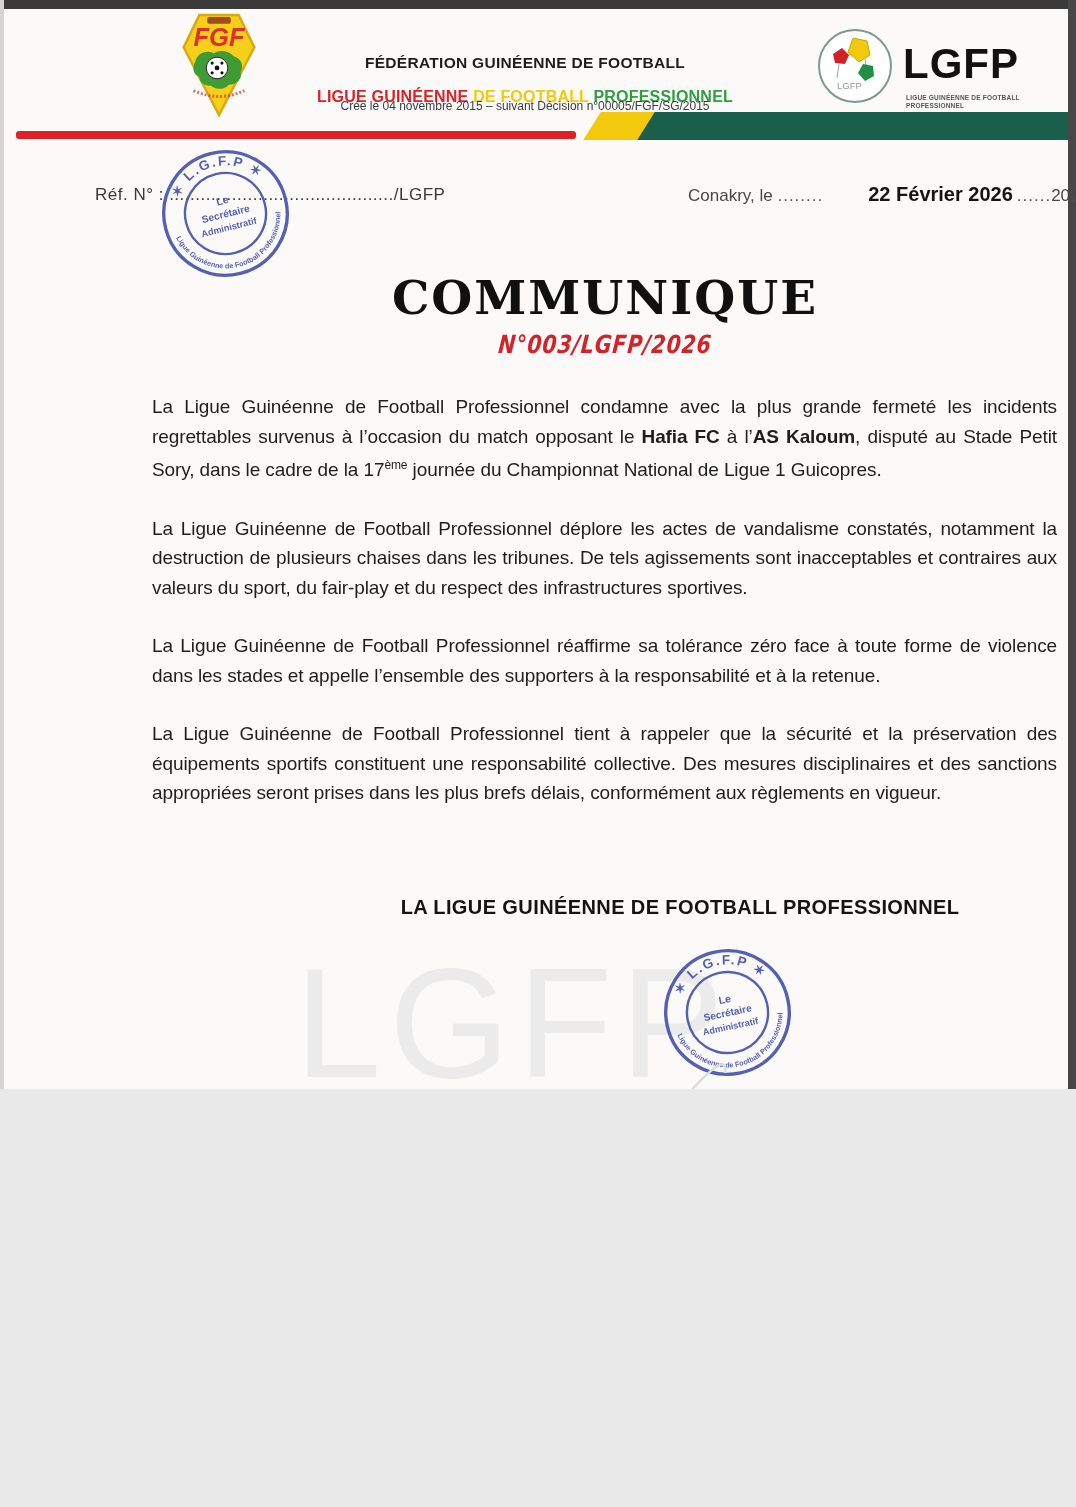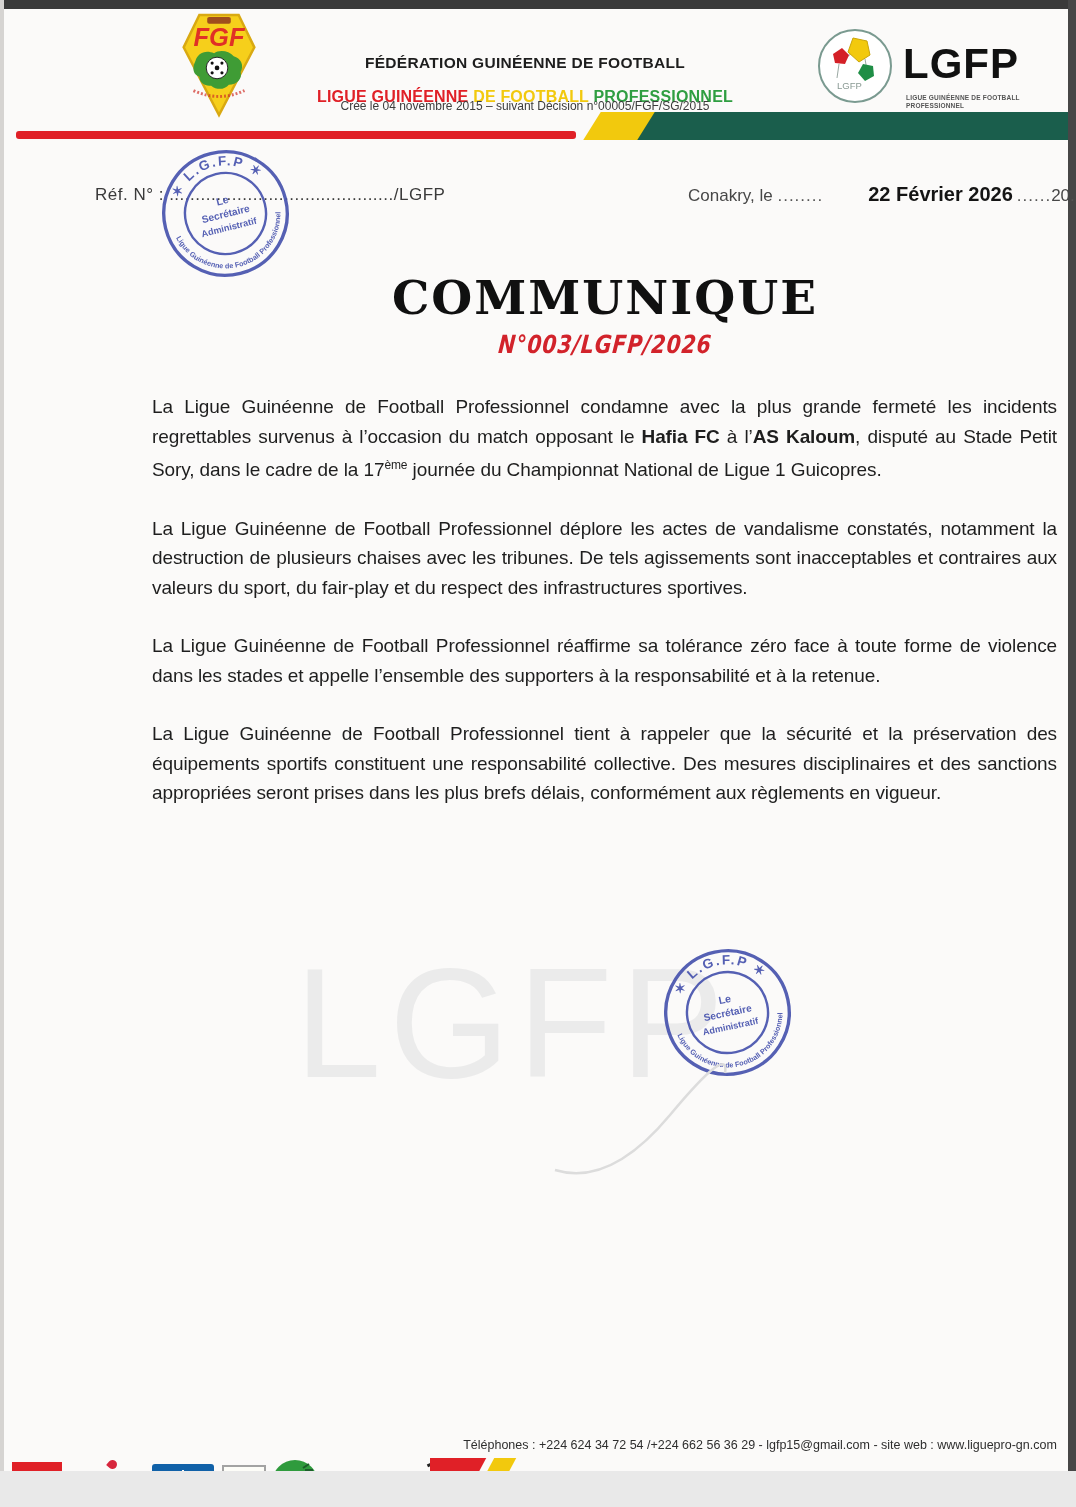--- a/index.html
+++ b/index.html
@@ -1,18 +1,18 @@
 <!DOCTYPE html>
 <html><head>
 <meta charset="utf-8">
 <style>
   * { margin:0; padding:0; box-sizing:border-box; }
   body { background:#e9e9e9; font-family:"Liberation Sans", sans-serif; }
   .page {
-    position:relative; width:1076px; height:1471px; margin:0 auto;
+    position:relative; width:1076px; height:1089px; margin:0 auto;
     background:#fbfaf9; overflow:hidden; color:#1e1e1e;
   }
   
   .edge-top    { position:absolute; left:0; top:0; width:1076px; height:9px; background:#3a3a3a; }
   .edge-right  { position:absolute; right:0; top:0; width:8px; height:1507px; background:#474747; }
   .edge-left   { position:absolute; left:0; top:0; width:4px; height:1507px; background:#d6d4d2; }
 
   
   .fgf-logo { position:absolute; left:158px; top:12px; width:122px; height:108px; }
   .header-center { position:absolute; left:290px; top:26px; width:470px; text-align:center; }
@@ -168,26 +168,27 @@
     <text x="70" y="88" text-anchor="middle" font-size="9.5" font-weight="bold" fill="#4753ae">Administratif</text>
   </svg>
 
   <div class="doc-title">COMMUNIQUE</div>
   <div class="doc-number">
     <span>N°003/LGFP/2026</span>
   </div>
 
   <div class="body-text">
     <p><span>La Ligue Guinéenne de Football Professionnel condamne avec la plus grande fermeté les incidents regrettables survenus à l’occasion du match opposant le </span><span class="b">Hafia FC</span><span> à l’</span><span class="b">AS Kaloum</span><span>, disputé au Stade Petit Sory, dans le cadre de la 17</span><sup>ème</sup><span> journée du Championnat National de Ligue 1 Guicopres.</span></p>
-    <p>La Ligue Guinéenne de Football Professionnel déplore les actes de vandalisme constatés, notamment la destruction de plusieurs chaises avec les tribunes. De tels agissements sont inacceptables et contraires aux valeurs du sport, du fair-play et du respect des infrastructures sportives.</p>
+    <p>La Ligue Guinéenne de Football Professionnel déplore les actes de vandalisme constatés, notamment la destruction de plusieurs chaises dans les tribunes. De tels agissements sont inacceptables et contraires aux valeurs du sport, du fair-play et du respect des infrastructures sportives.</p>
     <p>La Ligue Guinéenne de Football Professionnel réaffirme sa tolérance zéro face à toute forme de violence dans les stades et appelle l’ensemble des supporters à la responsabilité et à la retenue.</p>
     <p>La Ligue Guinéenne de Football Professionnel tient à rappeler que la sécurité et la préservation des équipements sportifs constituent une responsabilité collective. Des mesures disciplinaires et des sanctions appropriées seront prises dans les plus brefs délais, conformément aux règlements en vigueur.</p>
   </div>
 
   <div class="watermark">LGFP</div>
+  <div class="sig-heading">LA LIGUE GUINÉENNE DE FOOTBALL PROFESSIONNEL</div>
 
   <svg class="stamp stamp-2" viewBox="0 0 140 140">
     <circle cx="70" cy="70" r="64" fill="none" stroke="#4753ae" stroke-width="3.5"></circle>
     <circle cx="70" cy="70" r="42" fill="none" stroke="#4753ae" stroke-width="2.5"></circle>
     <defs>
       <path id="s2top" d="M 20,70 A 50,50 0 0 1 120,70" fill="none"></path>
       <path id="s2bot" d="M 13,70 A 57,57 0 0 0 127,70" fill="none"></path>
     </defs>
     <text font-size="14" font-weight="bold" fill="#4753ae" letter-spacing="2">
       <textPath href="#s2top" startOffset="50%" text-anchor="middle">✶ L.G.F.P ✶</textPath>

